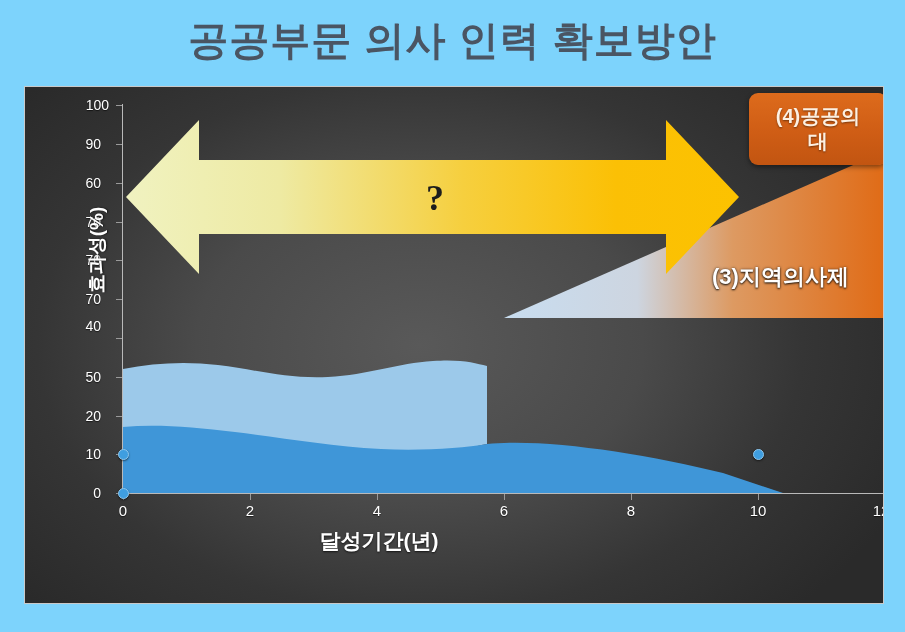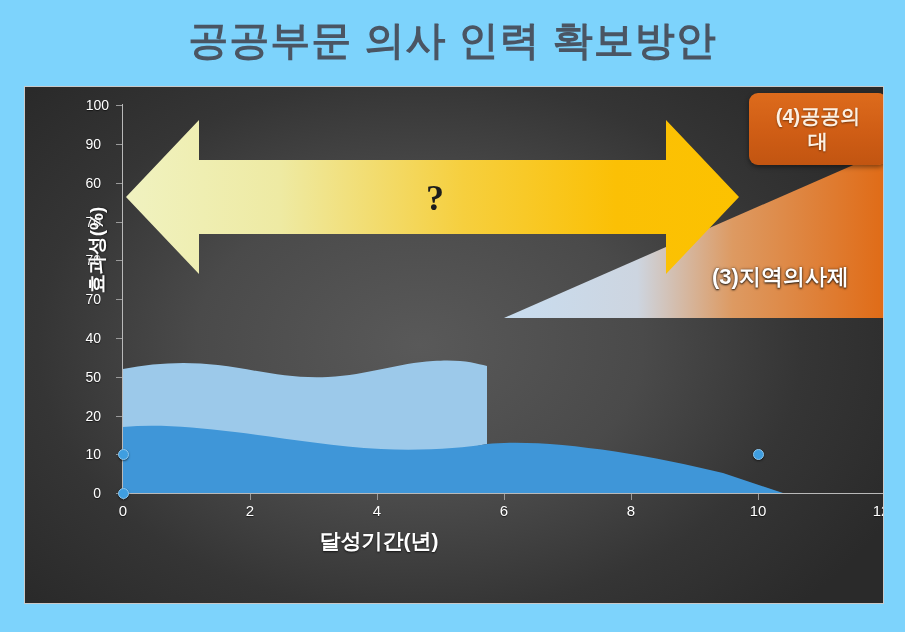--- a/index.html
+++ b/index.html
@@ -209,21 +209,21 @@
     <div class="tick-y" style="top:329px"></div>
     <div class="tick-y" style="top:367px"></div>
     <div class="tick-y" style="top:406px"></div>
 
     <div class="ylabel-val" style="top:11px;left:40px">100</div>
     <div class="ylabel-val" style="top:50px;left:32px">90</div>
     <div class="ylabel-val" style="top:89px;left:32px">60</div>
     <div class="ylabel-val" style="top:128px;left:32px">70</div>
     <div class="ylabel-val" style="top:166px;left:32px">70</div>
     <div class="ylabel-val" style="top:205px;left:32px">70</div>
-    <div class="ylabel-val" style="top:244px;left:32px">40</div>
+    <div class="ylabel-val" style="top:232px;left:32px">40</div>
     <div class="ylabel-val" style="top:283px;left:32px">50</div>
     <div class="ylabel-val" style="top:322px;left:32px">20</div>
     <div class="ylabel-val" style="top:360px;left:32px">10</div>
     <div class="ylabel-val" style="top:399px;left:32px">0</div>
 
     <div class="tick-x" style="left:98px"></div>
     <div class="tick-x" style="left:225px"></div>
     <div class="tick-x" style="left:352px"></div>
     <div class="tick-x" style="left:479px"></div>
     <div class="tick-x" style="left:606px"></div>

